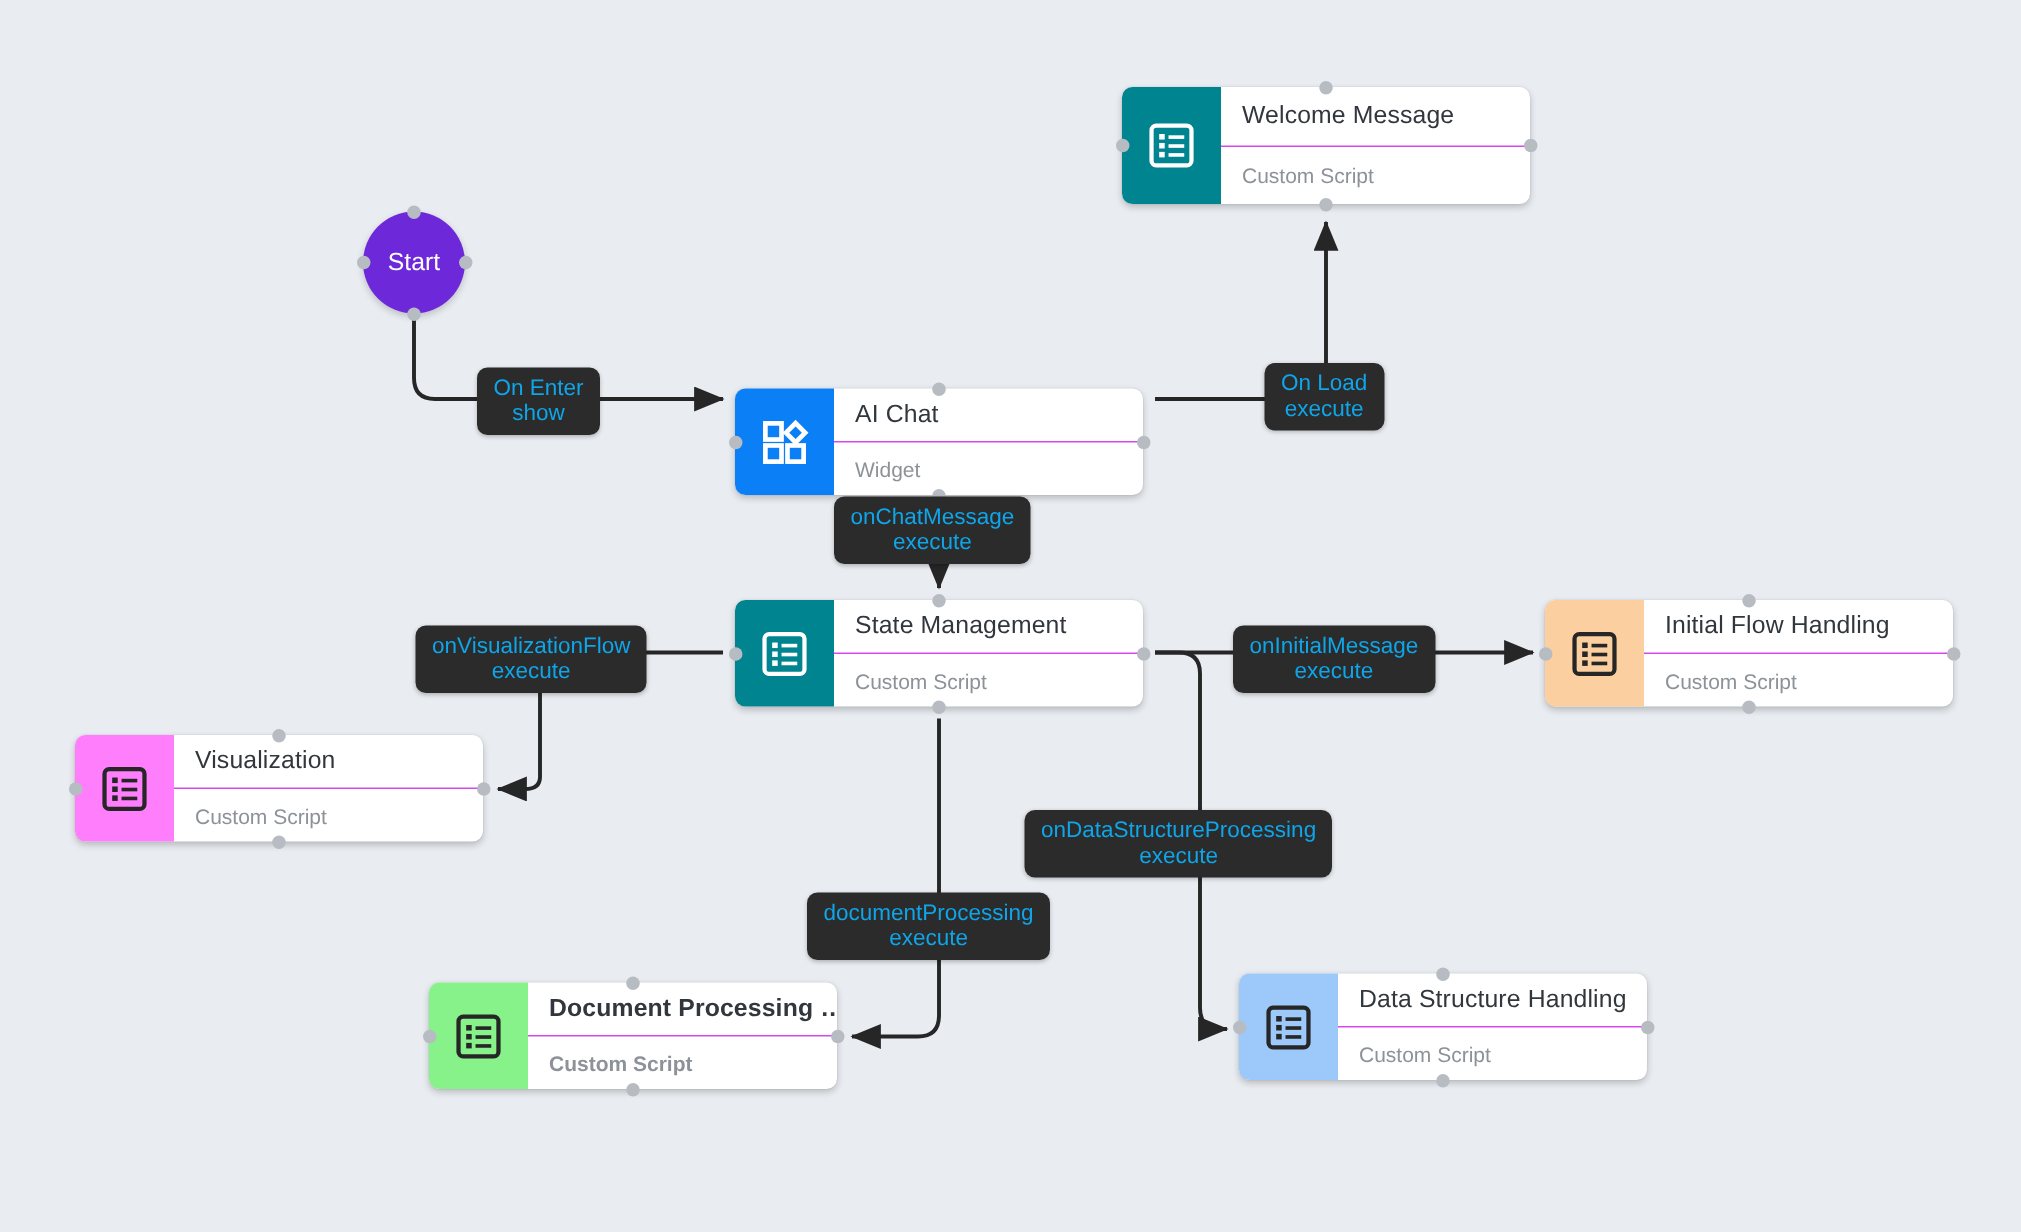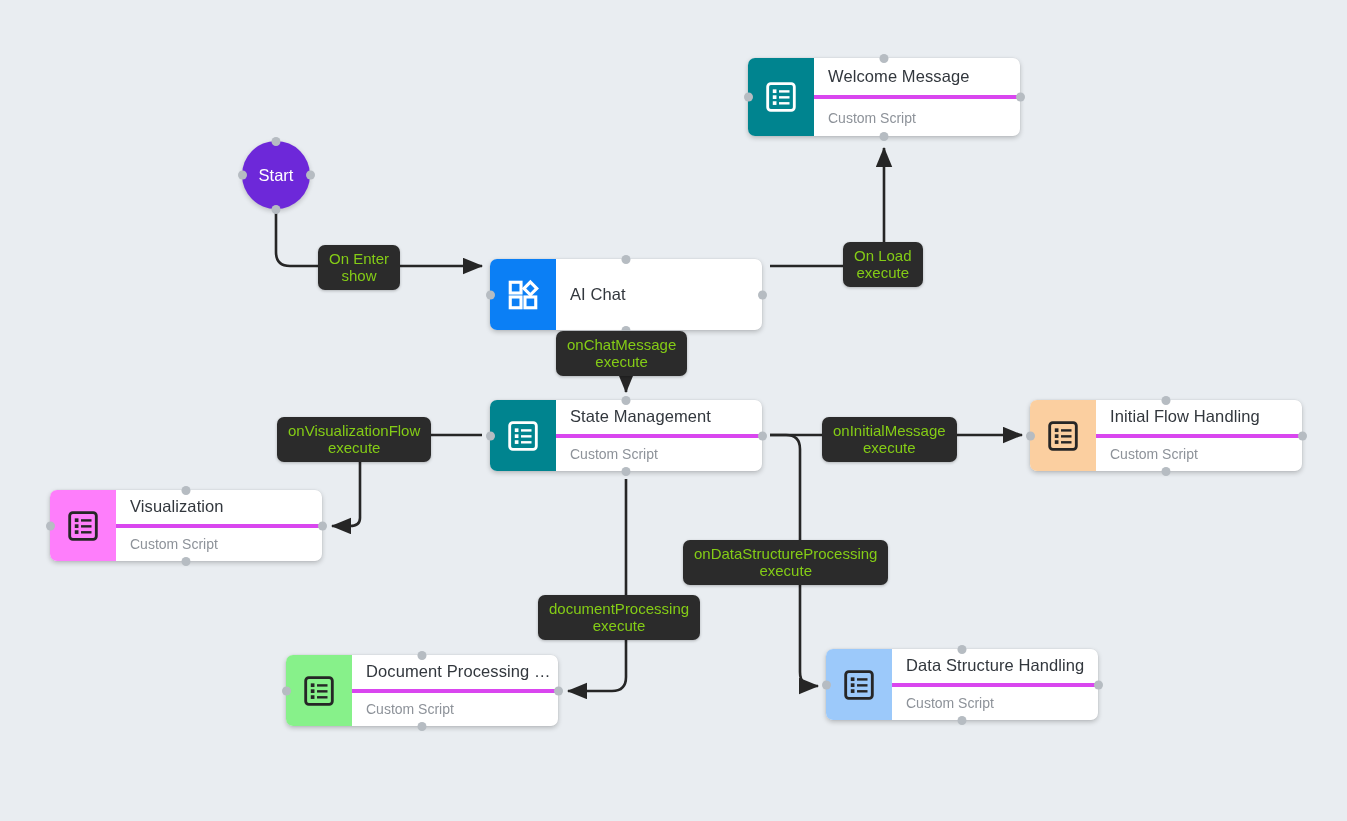--- a/index.html
+++ b/index.html
@@ -52,21 +52,21 @@
     white-space:nowrap;
     overflow:hidden;
     text-overflow:ellipsis;
   }
   .node-sub{
     flex:1 1 50%;
     display:flex;align-items:center;
     padding:0 14px;
     font-size:14px;
     color:#8d9299;
-    border-top:4px solid #d946ef;
+    border-top:1px solid #d946ef;
     white-space:nowrap;
     overflow:hidden;
     text-overflow:ellipsis;
   }
 
   
   .port{
     position:absolute;
     width:9px;height:9px;
     border-radius:50%;
@@ -87,21 +87,21 @@
     color:#ffffff;
     display:flex;align-items:center;justify-content:center;
     font-size:16.5px;
     box-shadow:0 2px 5px rgba(0,0,0,0.2);
   }
 
   
   .chip{
     position:absolute;
     background:#2b2b2b;
-    color:#84cc16;
+    color:#0ea5e9;
     border-radius:7px;
     padding:5px 11px 6px;
     text-align:center;
     font-size:15px;
     line-height:17px;
     white-space:nowrap;
     box-shadow:0 1px 3px rgba(0,0,0,0.25);
   }
   .chip .l2{display:block;}
 
@@ -169,20 +169,21 @@
     <div class="node-icon" style="background:#0b7ff5;">
       <svg width="34" height="34" viewBox="0 0 24 24">
         <rect x="3" y="3" width="7.6" height="7.6" fill="none" stroke="#ffffff" stroke-width="2.2"></rect>
         <rect x="3" y="13.4" width="7.6" height="7.6" fill="none" stroke="#ffffff" stroke-width="2.2"></rect>
         <rect x="13.4" y="13.4" width="7.6" height="7.6" fill="none" stroke="#ffffff" stroke-width="2.2"></rect>
         <rect x="14" y="4.2" width="6.4" height="6.4" fill="none" stroke="#ffffff" stroke-width="2.2" transform="rotate(45 17.2 7.4)"></rect>
       </svg>
     </div>
     <div class="node-body">
       <div class="node-title">AI Chat</div>
+      <div class="node-sub">Widget</div>
     </div>
     <span class="port top"></span>
     <span class="port bottom"></span>
     <span class="port left"></span>
     <span class="port right"></span>
   </div>
 
   <div class="node" style="left:490px;top:400px;width:272px;height:71px;">
     <div class="node-icon" style="background:#00848f;">
       <svg width="34" height="34" viewBox="0 0 24 24">
@@ -242,21 +243,21 @@
     <div class="node-body">
       <div class="node-title">Visualization</div>
       <div class="node-sub">Custom Script</div>
     </div>
     <span class="port top"></span>
     <span class="port bottom"></span>
     <span class="port left"></span>
     <span class="port right"></span>
   </div>
 
-  <div class="node" style="left:286px;top:655px;width:272px;height:71px;">
+  <div class="node" style="left:286px;top:655px;width:272px;height:71px;font-weight:bold;">
     <div class="node-icon" style="background:#87f18a;">
       <svg width="34" height="34" viewBox="0 0 24 24">
         <rect x="2.6" y="2.6" width="18.8" height="18.8" rx="2.2" fill="none" stroke="#262626" stroke-width="2"></rect>
         <rect x="6.2" y="6.6" width="2.6" height="2.6" fill="#262626"></rect>
         <rect x="6.2" y="10.8" width="2.6" height="2.6" fill="#262626"></rect>
         <rect x="6.2" y="15" width="2.6" height="2.6" fill="#262626"></rect>
         <rect x="10.6" y="7.2" width="7.4" height="1.7" fill="#262626"></rect>
         <rect x="10.6" y="11.4" width="7.4" height="1.7" fill="#262626"></rect>
         <rect x="10.6" y="15.6" width="7.4" height="1.7" fill="#262626"></rect>
       </svg>

